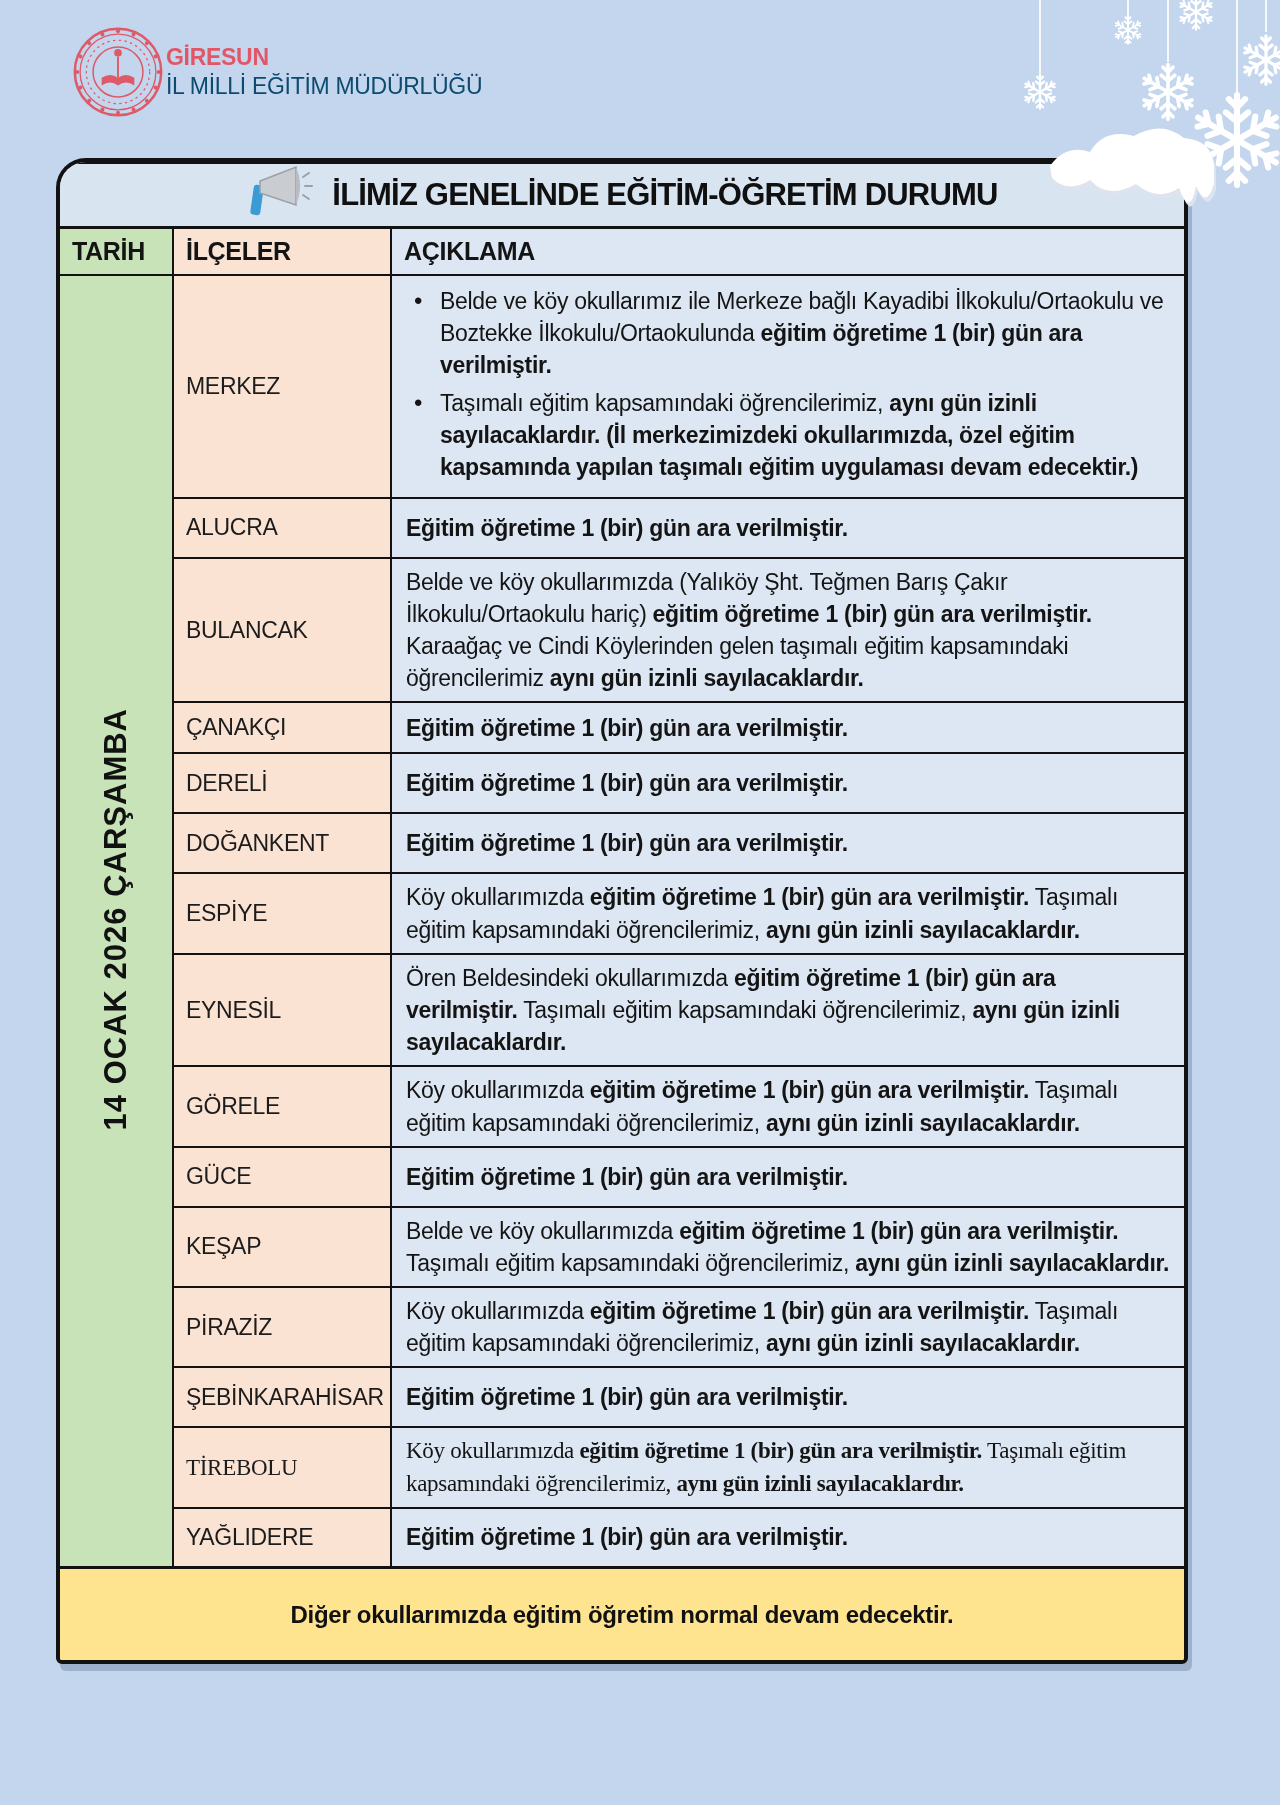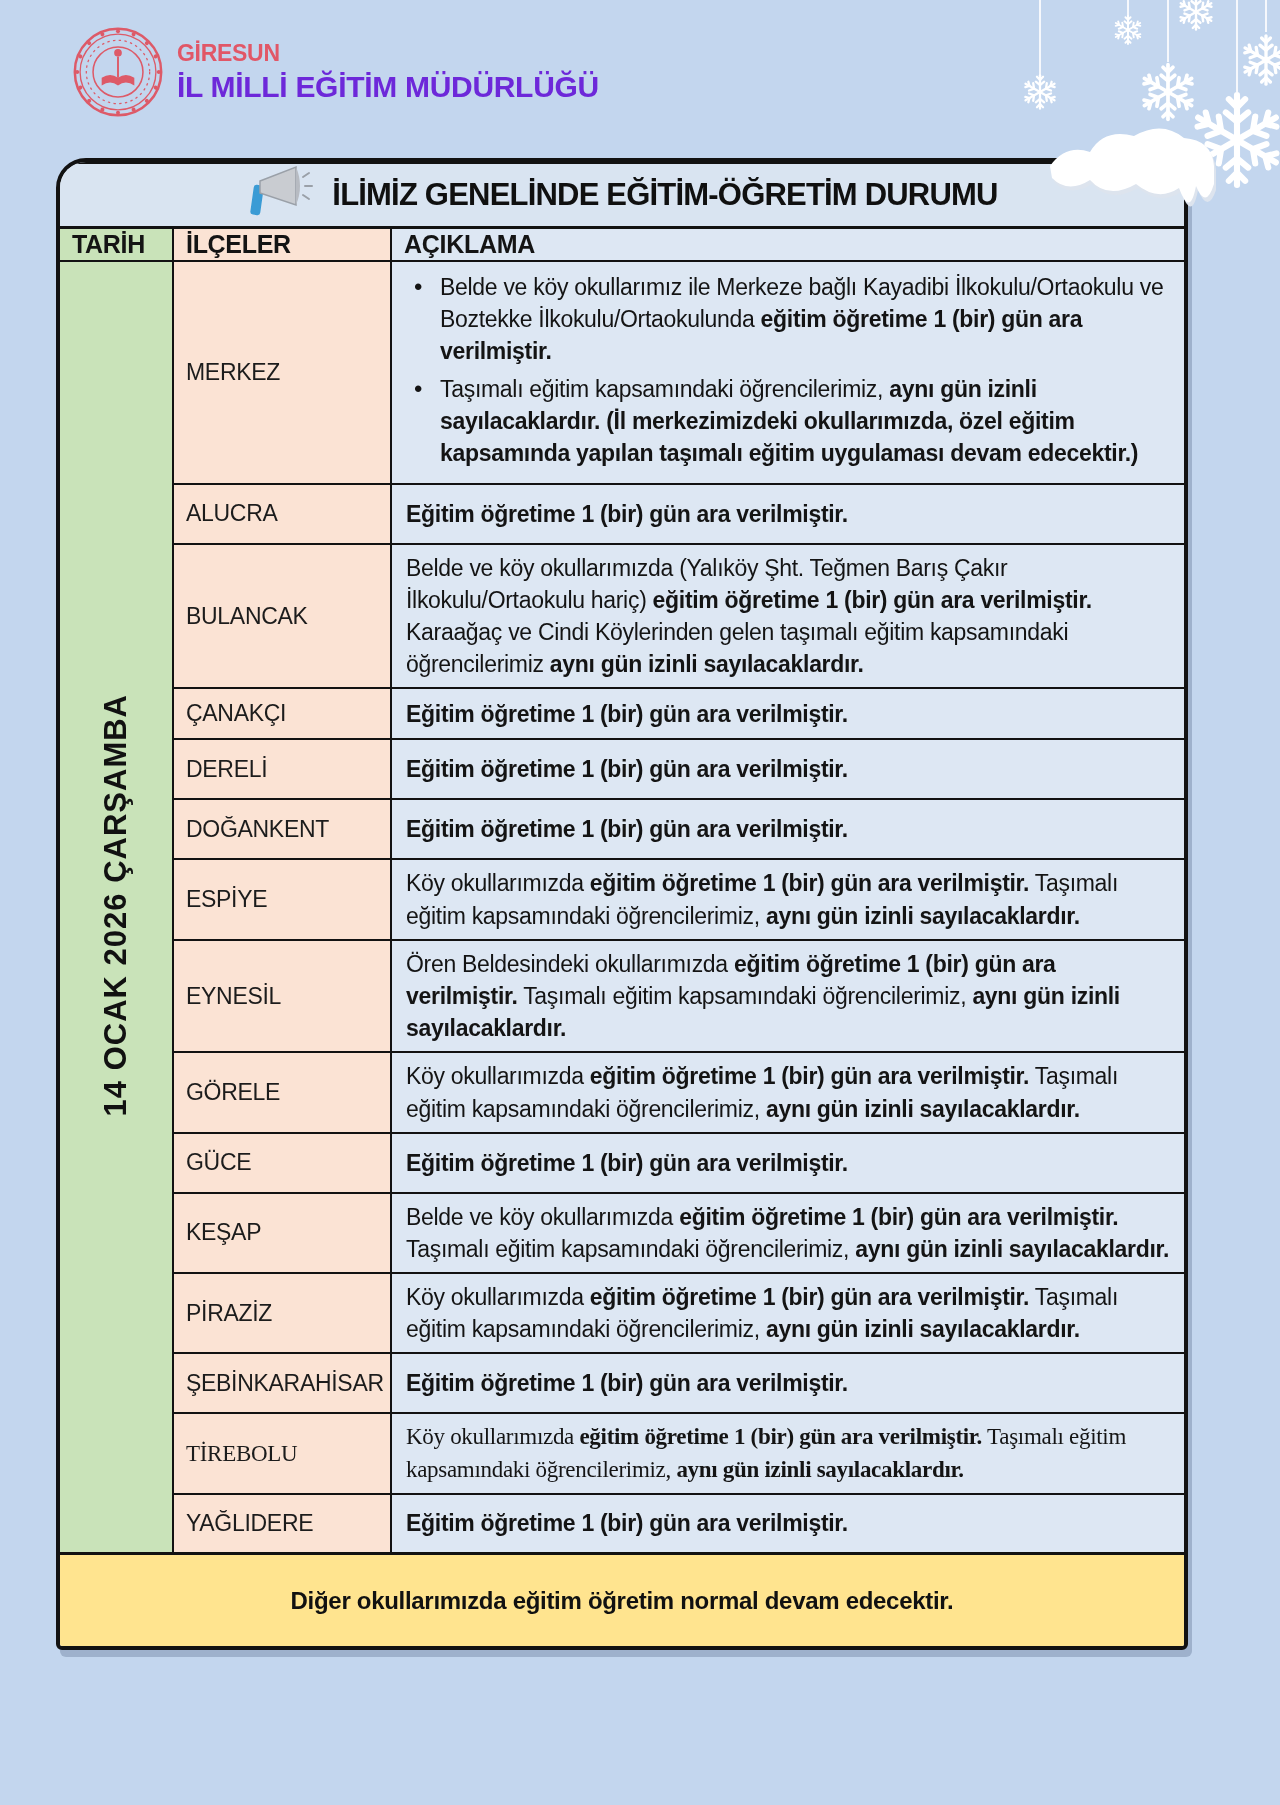--- a/index.html
+++ b/index.html
@@ -5,25 +5,25 @@
   * { margin:0; padding:0; box-sizing:border-box; }
   html,body { width:1280px; height:1805px; overflow:hidden; }
   body {
     position:relative;
     background:#c3d6ee;
     font-family:"Liberation Sans","DejaVu Sans",sans-serif;
     color:#141414;
   }
 
   
-  .org-header { position:absolute; left:70px; top:24px; display:flex; align-items:center; gap:11px; }
+  .org-header { position:absolute; left:70px; top:24px; display:flex; align-items:center; gap:0; }
   .org-seal { width:96px; height:96px; flex:0 0 auto; }
   .org-titles { display:flex; flex-direction:column; line-height:1.25; letter-spacing:-0.3px; }
   .org-line1 { font-size:23px; font-weight:700; color:#e15767; }
-  .org-line2 { font-size:30px; font-weight:700; color:#6d28d9; }
+  .org-line2 { font-size:23px; font-weight:400; color:#0c4a6e; }
 
   
   .snow-layer { position:absolute; left:0; top:0; width:1280px; height:320px; pointer-events:none; z-index:6; }
   .snowcap { position:absolute; left:1048px; top:118px; width:175px; height:115px; z-index:7; pointer-events:none; }
 
   
   .board {
     position:absolute; left:56px; top:158px; width:1132px;
     border:4px solid #121212;
     border-radius:30px 30px 6px 6px;
@@ -40,21 +40,21 @@
     background:#d9e4f1;
     border-bottom:3px solid #121212;
     height:64px; text-align:center; vertical-align:middle;
   }
   .title-inner { display:flex; align-items:center; justify-content:center; gap:14px; }
   .mega-icon { width:72px; height:56px; flex:0 0 auto; margin-top:-4px; }
   .board-title { font-size:31px; font-weight:700; letter-spacing:-0.8px; color:#101010; }
 
   th.col-h {
     font-size:25px; font-weight:700; text-align:left; letter-spacing:-0.3px;
-    padding:1px 12px; height:28px;
+    padding:8px 12px; height:28px;
     border:2.5px solid #121212; border-top:none;
     vertical-align:middle;
   }
   th.h-date { background:#c9e3b9; }
   th.h-district { background:#fbe3d4; }
   th.h-desc { background:#dde7f3; }
 
   td { border:2.5px solid #121212; vertical-align:middle; }
   table.status tr:first-child th { border-top:none; }
   table.status td:first-child, table.status th:first-child { border-left:none; }

